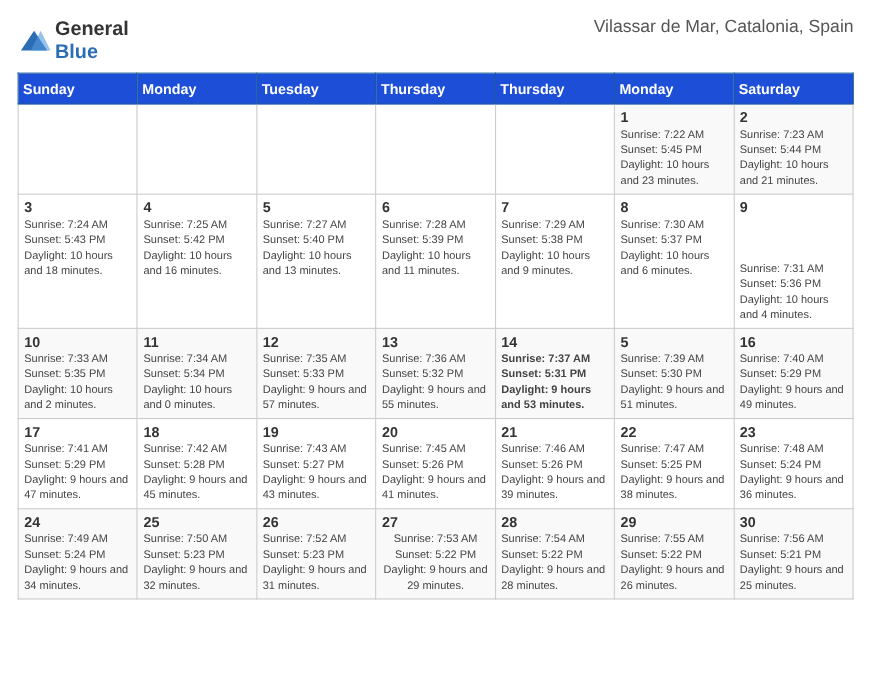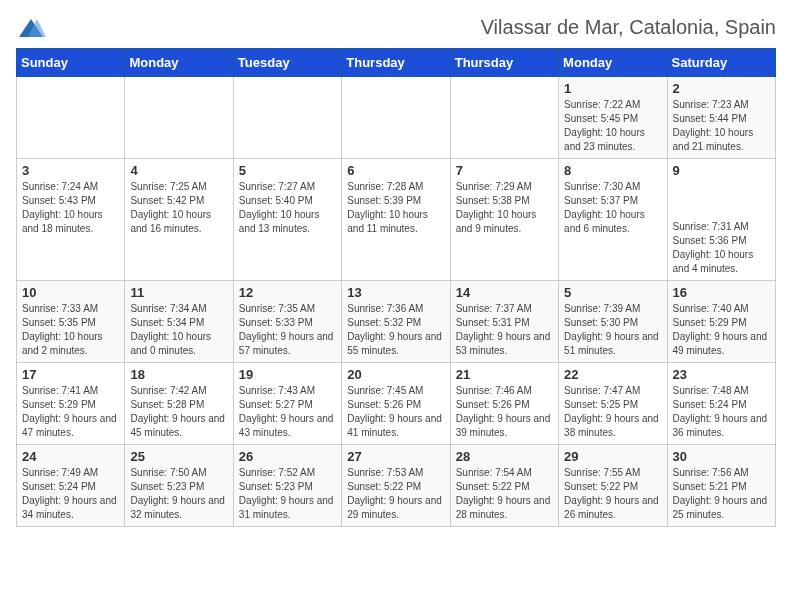--- a/index.html
+++ b/index.html
@@ -27,21 +27,21 @@
     }
     .title-area {
       text-align: right;
     }
     .month-title {
       font-size: 32px;
       font-weight: normal;
       color: #333;
     }
     .location-title {
-      font-size: 20px;
+      font-size: 16px;
       color: #555;
     }
     table {
       width: 100%;
       border-collapse: collapse;
       table-layout: fixed;
     }
     thead tr th {
       background: #1d4ed8;
       color: #fff;
@@ -81,20 +81,24 @@
   </style>
 </head>
 <body>
 
 <div class="header-area">
   <div class="logo">
     <svg class="logo-icon" viewBox="0 0 40 32" xmlns="http://www.w3.org/2000/svg">
       <polygon points="20,4 36,28 4,28" fill="#2a6db5"></polygon>
       <polygon points="28,4 40,28 16,28" fill="#5599dd" opacity="0.6"></polygon>
     </svg>
+    <div>
+      <span style="font-size:18px;font-weight:bold;color:#333;">General</span><br>
+      <span style="font-size:18px;font-weight:bold;color:#2a6db5;">Blue</span>
+    </div>
   </div>
   <div class="title-area">
     <div class="location-title">Vilassar de Mar, Catalonia, Spain</div>
   </div>
 </div>
 
 <table>
   <thead>
     <tr>
       <th>Sunday</th>
@@ -190,21 +194,21 @@
 Daylight: 9 hours and 57 minutes.</div>
         </td>
         <td>
           <span class="day-number">13</span>
           <div class="day-info" style="white-space: pre-line;">Sunrise: 7:36 AM
 Sunset: 5:32 PM
 Daylight: 9 hours and 55 minutes.</div>
         </td>
         <td>
           <span class="day-number">14</span>
-          <div class="day-info" style="white-space: pre-line;">Sunrise: 7:37 AM
+          <div class="day-info" style="white-space: pre-line; font-weight: bold;">Sunrise: 7:37 AM
 Sunset: 5:31 PM
 Daylight: 9 hours and 53 minutes.</div>
         </td>
         <td>
           <span class="day-number">5</span>
           <div class="day-info" style="white-space: pre-line;">Sunrise: 7:39 AM
 Sunset: 5:30 PM
 Daylight: 9 hours and 51 minutes.</div>
         </td>
         <td>
@@ -272,21 +276,21 @@
 Daylight: 9 hours and 32 minutes.</div>
         </td>
         <td>
           <span class="day-number">26</span>
           <div class="day-info" style="white-space: pre-line;">Sunrise: 7:52 AM
 Sunset: 5:23 PM
 Daylight: 9 hours and 31 minutes.</div>
         </td>
         <td>
           <span class="day-number">27</span>
-          <div class="day-info" style="white-space: pre-line;">Sunrise: 7:53 AM
+          <div class="day-info" style="white-space: pre-line; text-align: center;">Sunrise: 7:53 AM
 Sunset: 5:22 PM
 Daylight: 9 hours and 29 minutes.</div>
         </td>
         <td>
           <span class="day-number">28</span>
           <div class="day-info" style="white-space: pre-line;">Sunrise: 7:54 AM
 Sunset: 5:22 PM
 Daylight: 9 hours and 28 minutes.</div>
         </td>
         <td>

